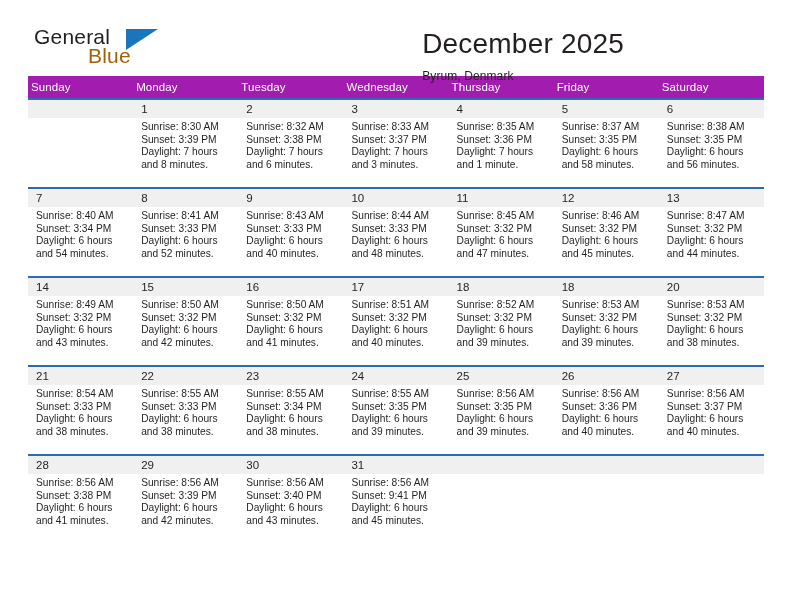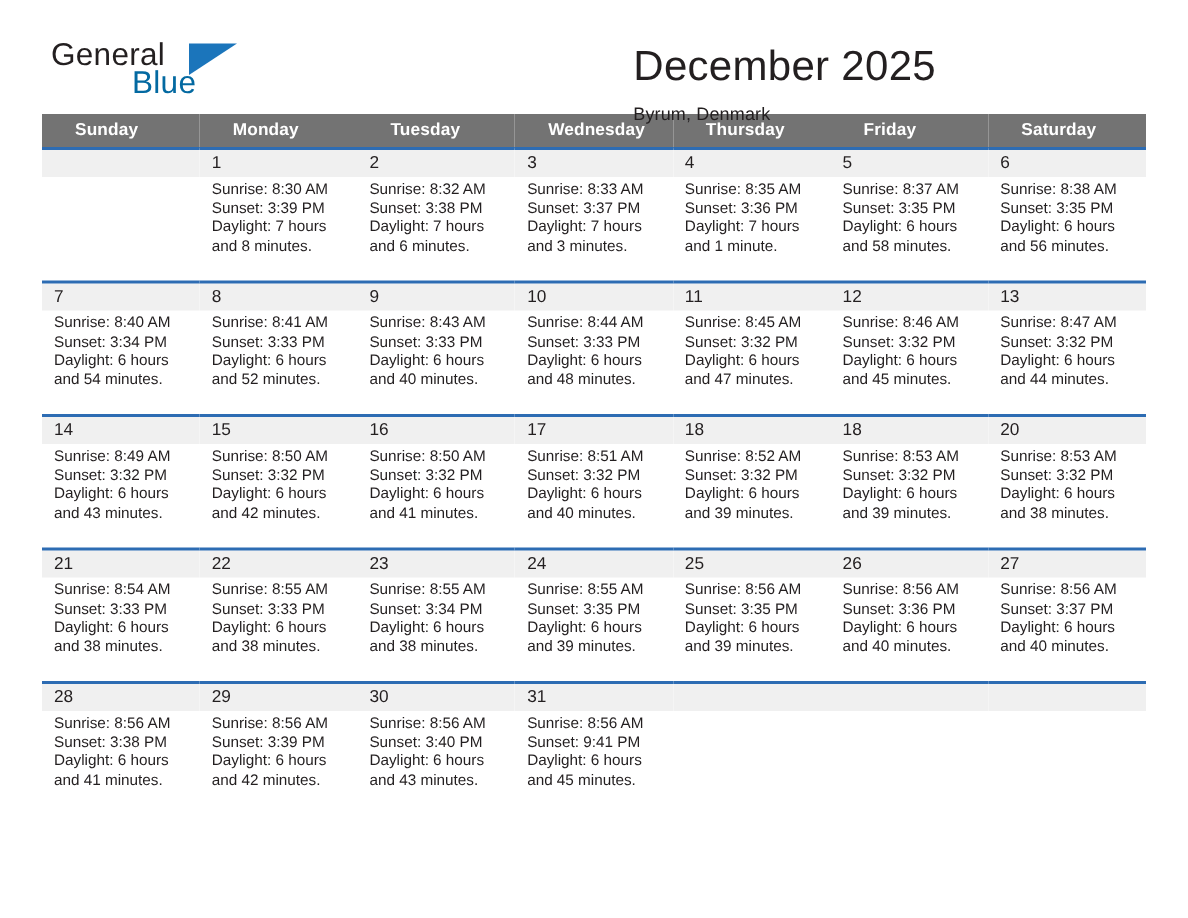--- a/index.html
+++ b/index.html
@@ -47,21 +47,21 @@
     letter-spacing: .2px;
     color: #231f20;
     line-height: 22px;
   }
   .brand-blue {
     position: absolute;
     left: 60px;
     top: 19px;
     font-size: 21px;
     letter-spacing: .2px;
-    color: #0369a1;
+    color: #a16207;
     line-height: 22px;
   }
   .brand-triangle {
     position: absolute;
     left: 98px;
     top: 3px;
     width: 0;
     height: 0;
     border-left: 32px solid #1b75bb;
     border-bottom: 21px solid transparent;
@@ -87,26 +87,26 @@
   }
 
   
   .calendar {
     width: 736px;
     border-collapse: collapse;
     table-layout: fixed;
   }
 
   .calendar thead th {
-    background: #737373;
+    background: #a21caf;
     color: #ffffff;
     font-size: 11.5px;
-    font-weight: bold;
+    font-weight: normal;
     text-align: left;
-    padding: 5px 0 5px 22px;
+    padding: 5px 0 5px 3px;
     height: 21px;
     box-sizing: border-box;
     letter-spacing: .1px;
   }
 
   .calendar td {
     width: 105.14px;
     vertical-align: top;
     padding: 0;
     border-top: 2px solid #2d6cb3;

